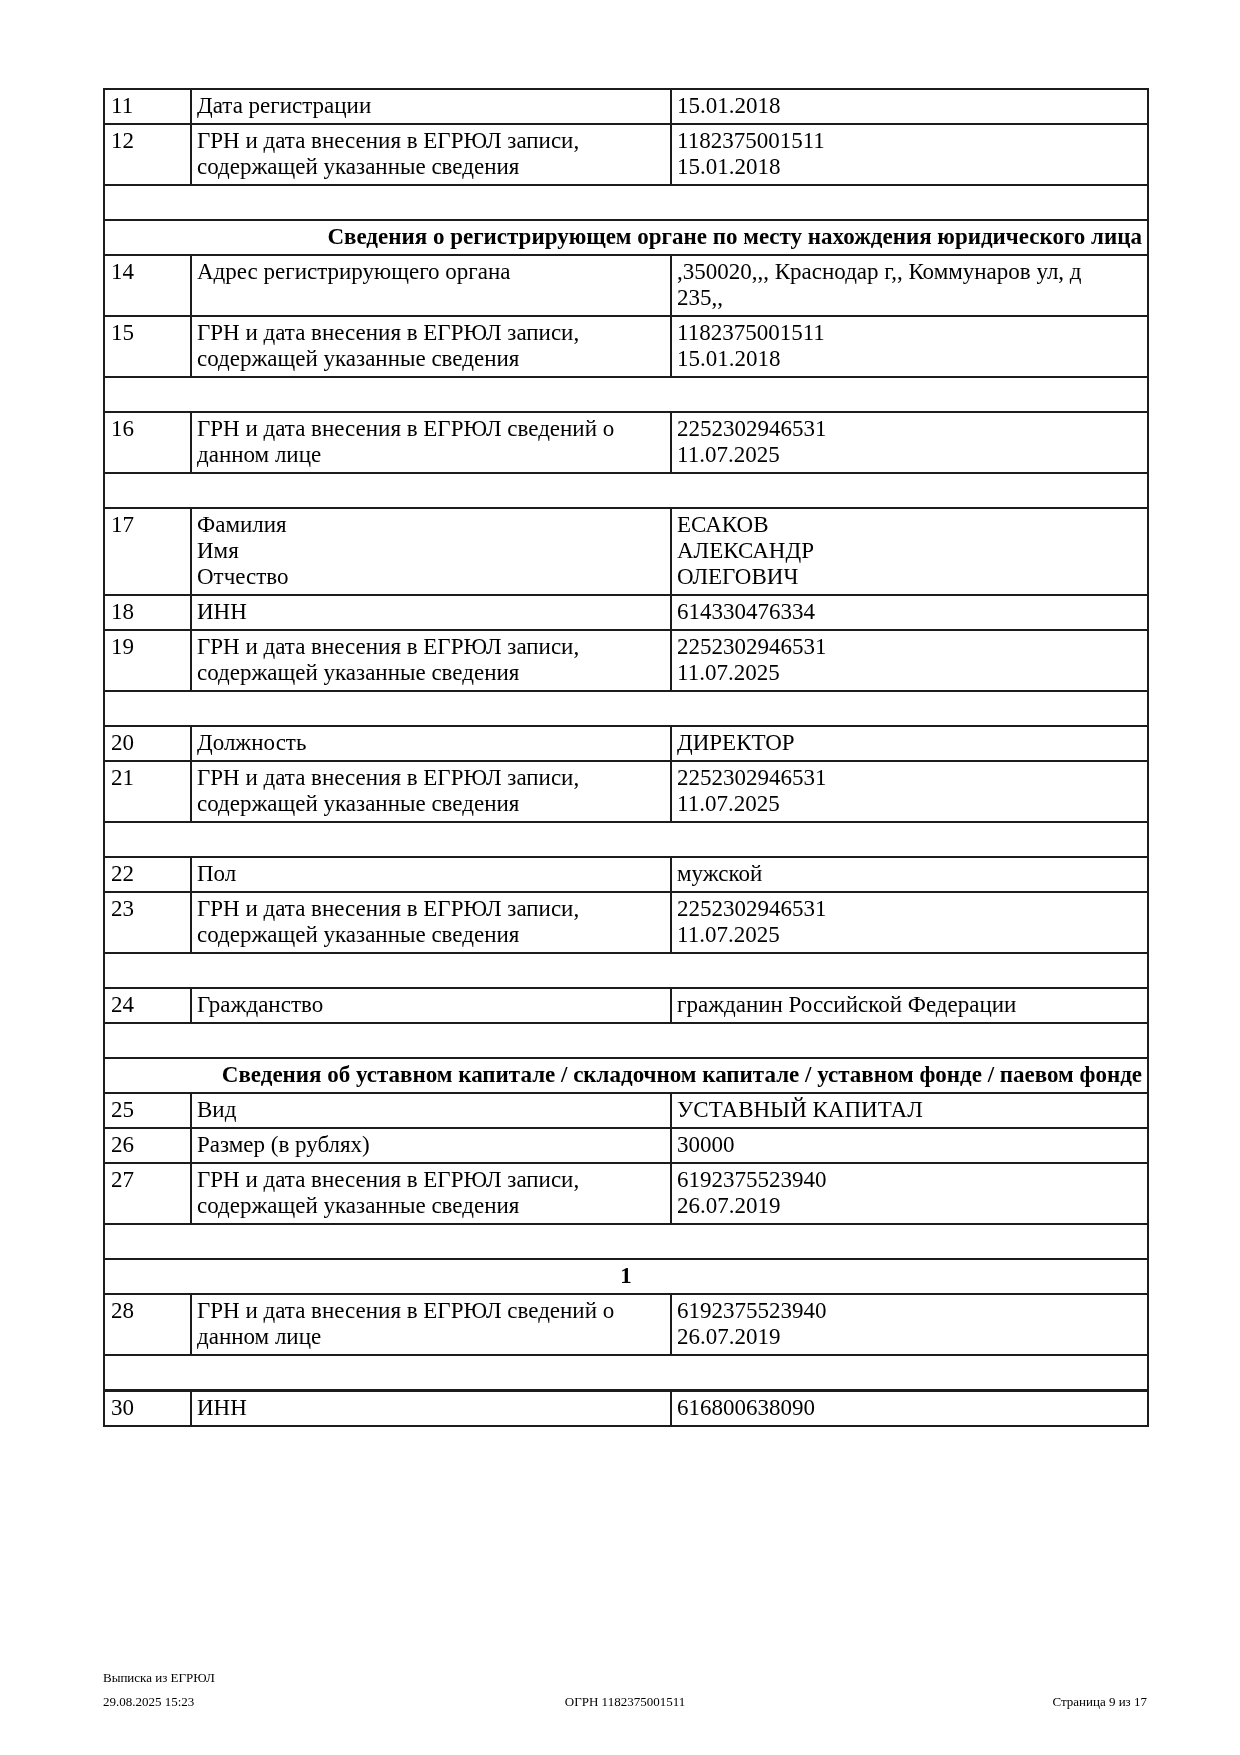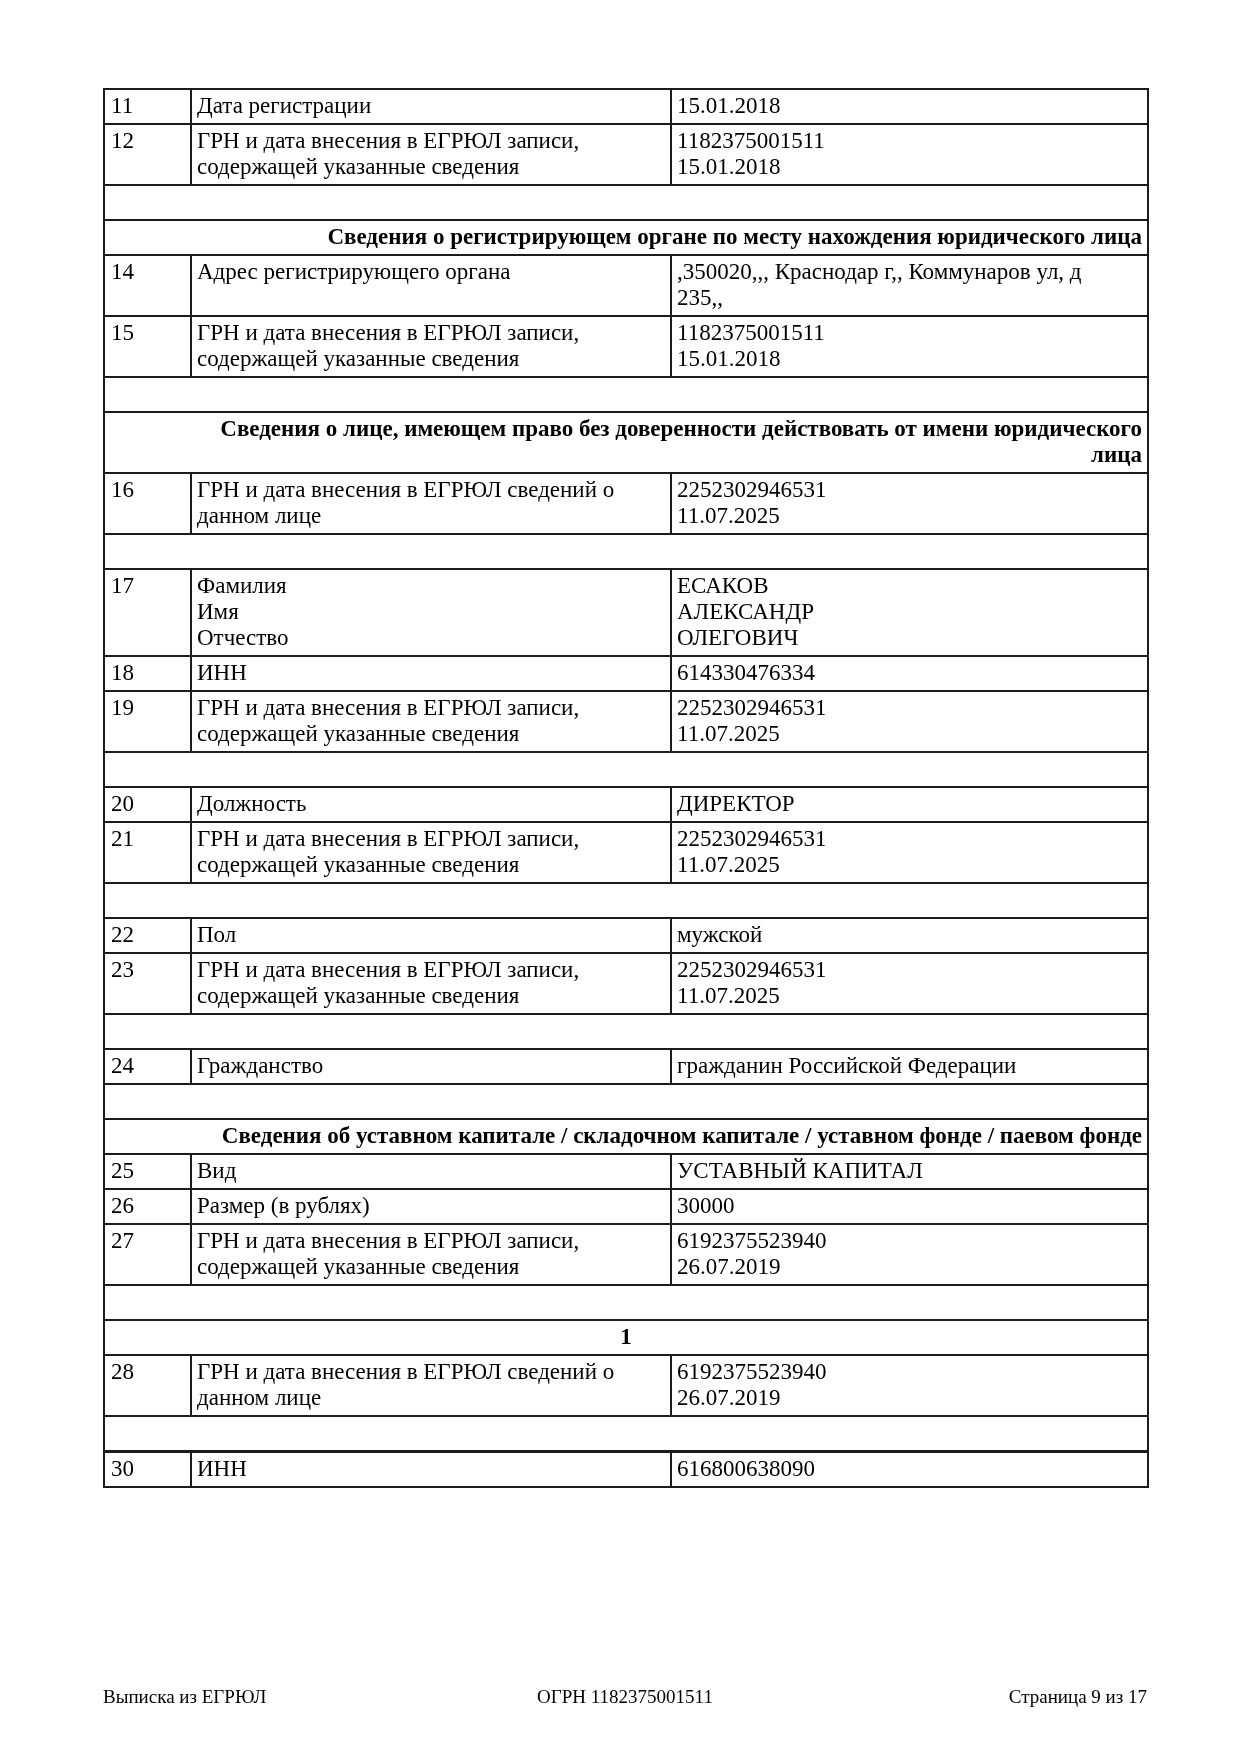--- a/index.html
+++ b/index.html
@@ -60,23 +60,22 @@
   .doc-table tr:last-child td {
     border-top-width: 3px;
   }
   .footer {
     position: absolute;
     left: 103px;
     top: 1666px;
     width: 1044px;
     display: flex;
     align-items: flex-end;
-    font-size: 19px;
+    font-size: 13px;
     line-height: 24px;
-    margin-top: 19px;
   }
   .f-left  { flex: 1 1 0; text-align: left; }
   .f-center{ flex: 0 0 auto; text-align: center; }
   .f-right { flex: 1 1 0; text-align: right; }
 </style>
 </head>
 <body>
 
 <div class="page">
 
@@ -114,24 +113,20 @@
         <tr class="item-row">
           <td class="num">15</td>
           <td>ГРН и дата внесения в ЕГРЮЛ записи,
 содержащей указанные сведения</td>
           <td>1182375001511
 15.01.2018</td>
         </tr>
         <tr class="spacer-row">
           <td colspan="3"></td>
         </tr>
-        <tr class="section-row">
-          <td colspan="3">Сведения о лице, имеющем право без доверенности действовать от имени юридического
-лица</td>
-        </tr>
         <tr class="item-row">
           <td class="num">16</td>
           <td>ГРН и дата внесения в ЕГРЮЛ сведений о
 данном лице</td>
           <td>2252302946531
 11.07.2025</td>
         </tr>
         <tr class="spacer-row">
           <td colspan="3"></td>
         </tr>
@@ -237,18 +232,19 @@
           <td class="num">30</td>
           <td>ИНН</td>
           <td>616800638090</td>
         </tr>
       </tbody>
   </table>
 
   <div class="footer">
     <div class="f-left">
       <div>Выписка из ЕГРЮЛ</div>
+      <div>29.08.2025 15:23</div>
     </div>
     <div class="f-center">ОГРН 1182375001511</div>
     <div class="f-right">Страница 9 из 17</div>
   </div>
 
 </div>
 
 </body></html>

